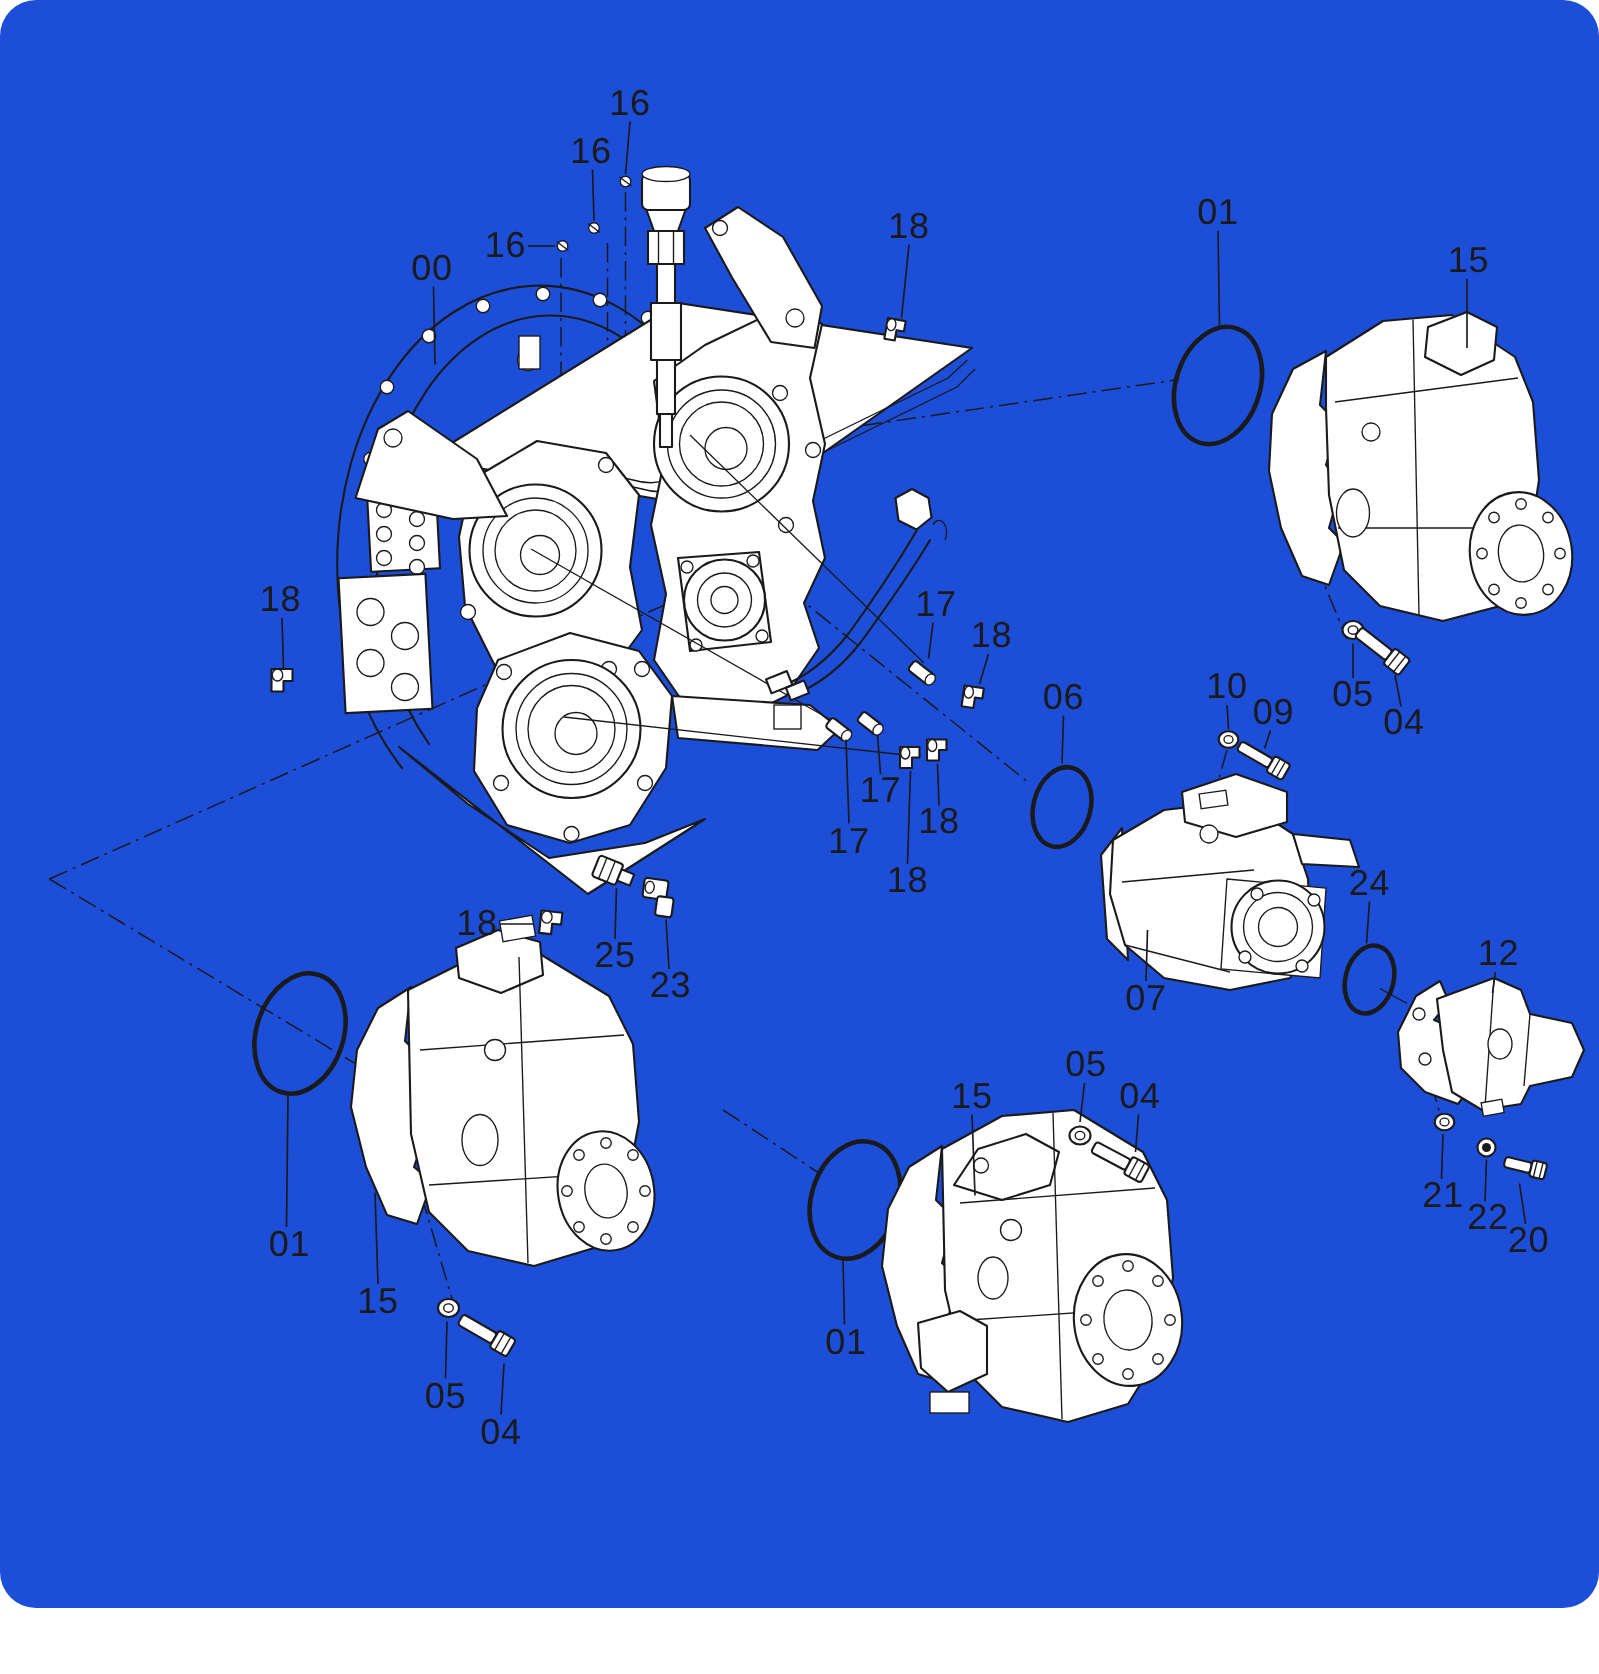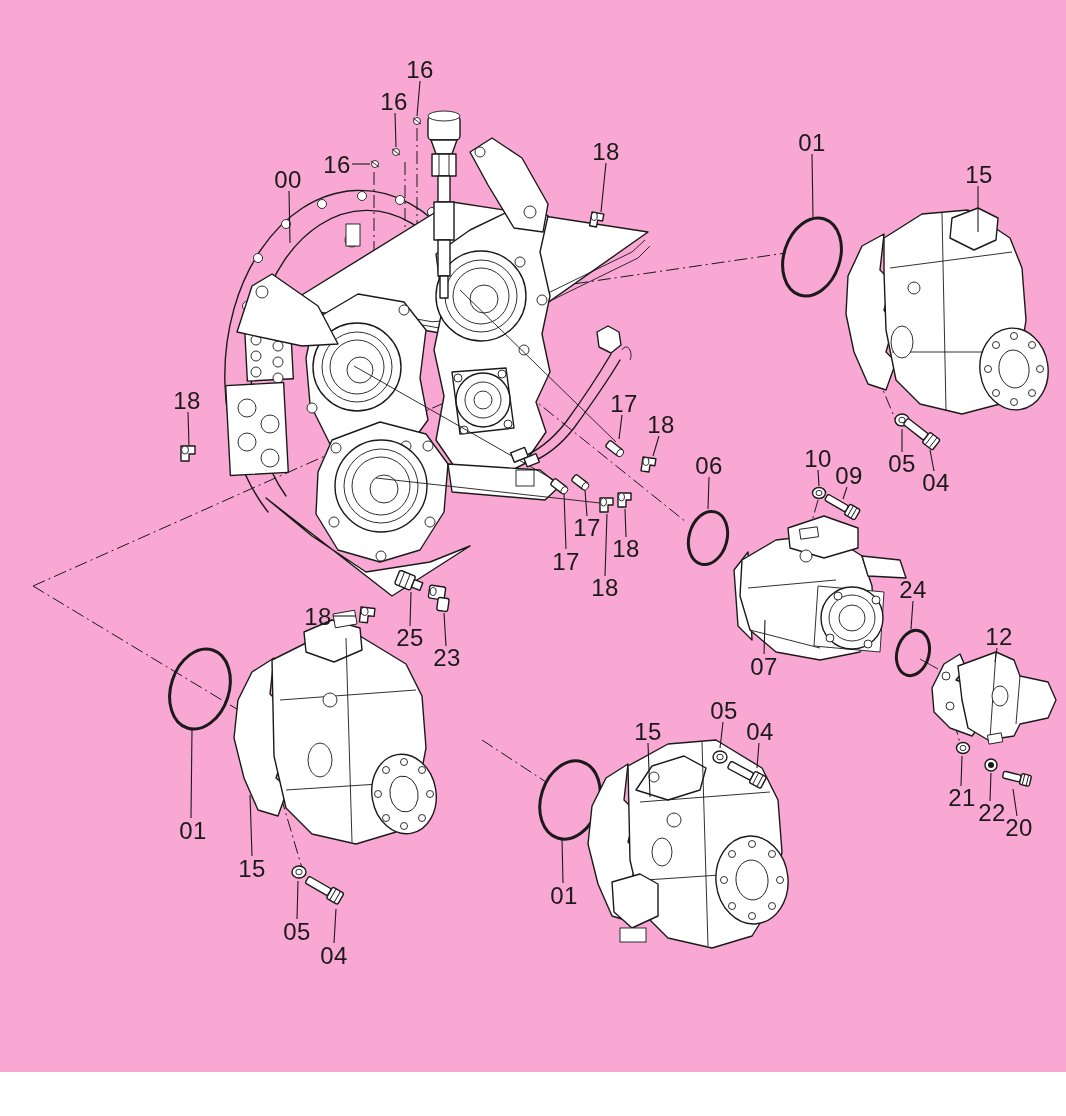--- a/index.html
+++ b/index.html
@@ -1,16 +1,16 @@
 <!DOCTYPE html>
 <html><head>
 <meta charset="utf-8">
 <style>
   html,body{margin:0;padding:0;background:#ffffff;}
-  #stage{position:relative;width:1066px;height:1072px;background:#f9a8d4;overflow:hidden;}
+  #stage{position:relative;width:1066px;height:1072px;background:#1d4ed8;overflow:hidden;border-radius:24px;}
   svg{display:block;}
   .fw{fill:#ffffff;stroke:#1a1a1a;stroke-width:1.4;stroke-linejoin:round;}
   .ln{fill:none;stroke:#1a1a1a;stroke-width:1.4;stroke-linejoin:round;stroke-linecap:round;}
   .thin{fill:none;stroke:#1a1a1a;stroke-width:0.9;}
   .fwthin{fill:#ffffff;stroke:#1a1a1a;stroke-width:0.9;}
   .dark{fill:#1a1a1a;stroke:none;}
   .leader{stroke:#1a1a1a;stroke-width:1.1;fill:none;}
   .axis{stroke:#1a1a1a;stroke-width:1;fill:none;stroke-dasharray:13 4 2 4;}
   .oring{fill:none;stroke:#1a1a1a;stroke-width:3;}
   .callout{font-family:"Liberation Sans","DejaVu Sans",sans-serif;font-size:24px;fill:#1a1a1a;text-anchor:middle;dominant-baseline:central;letter-spacing:0.5px;}

